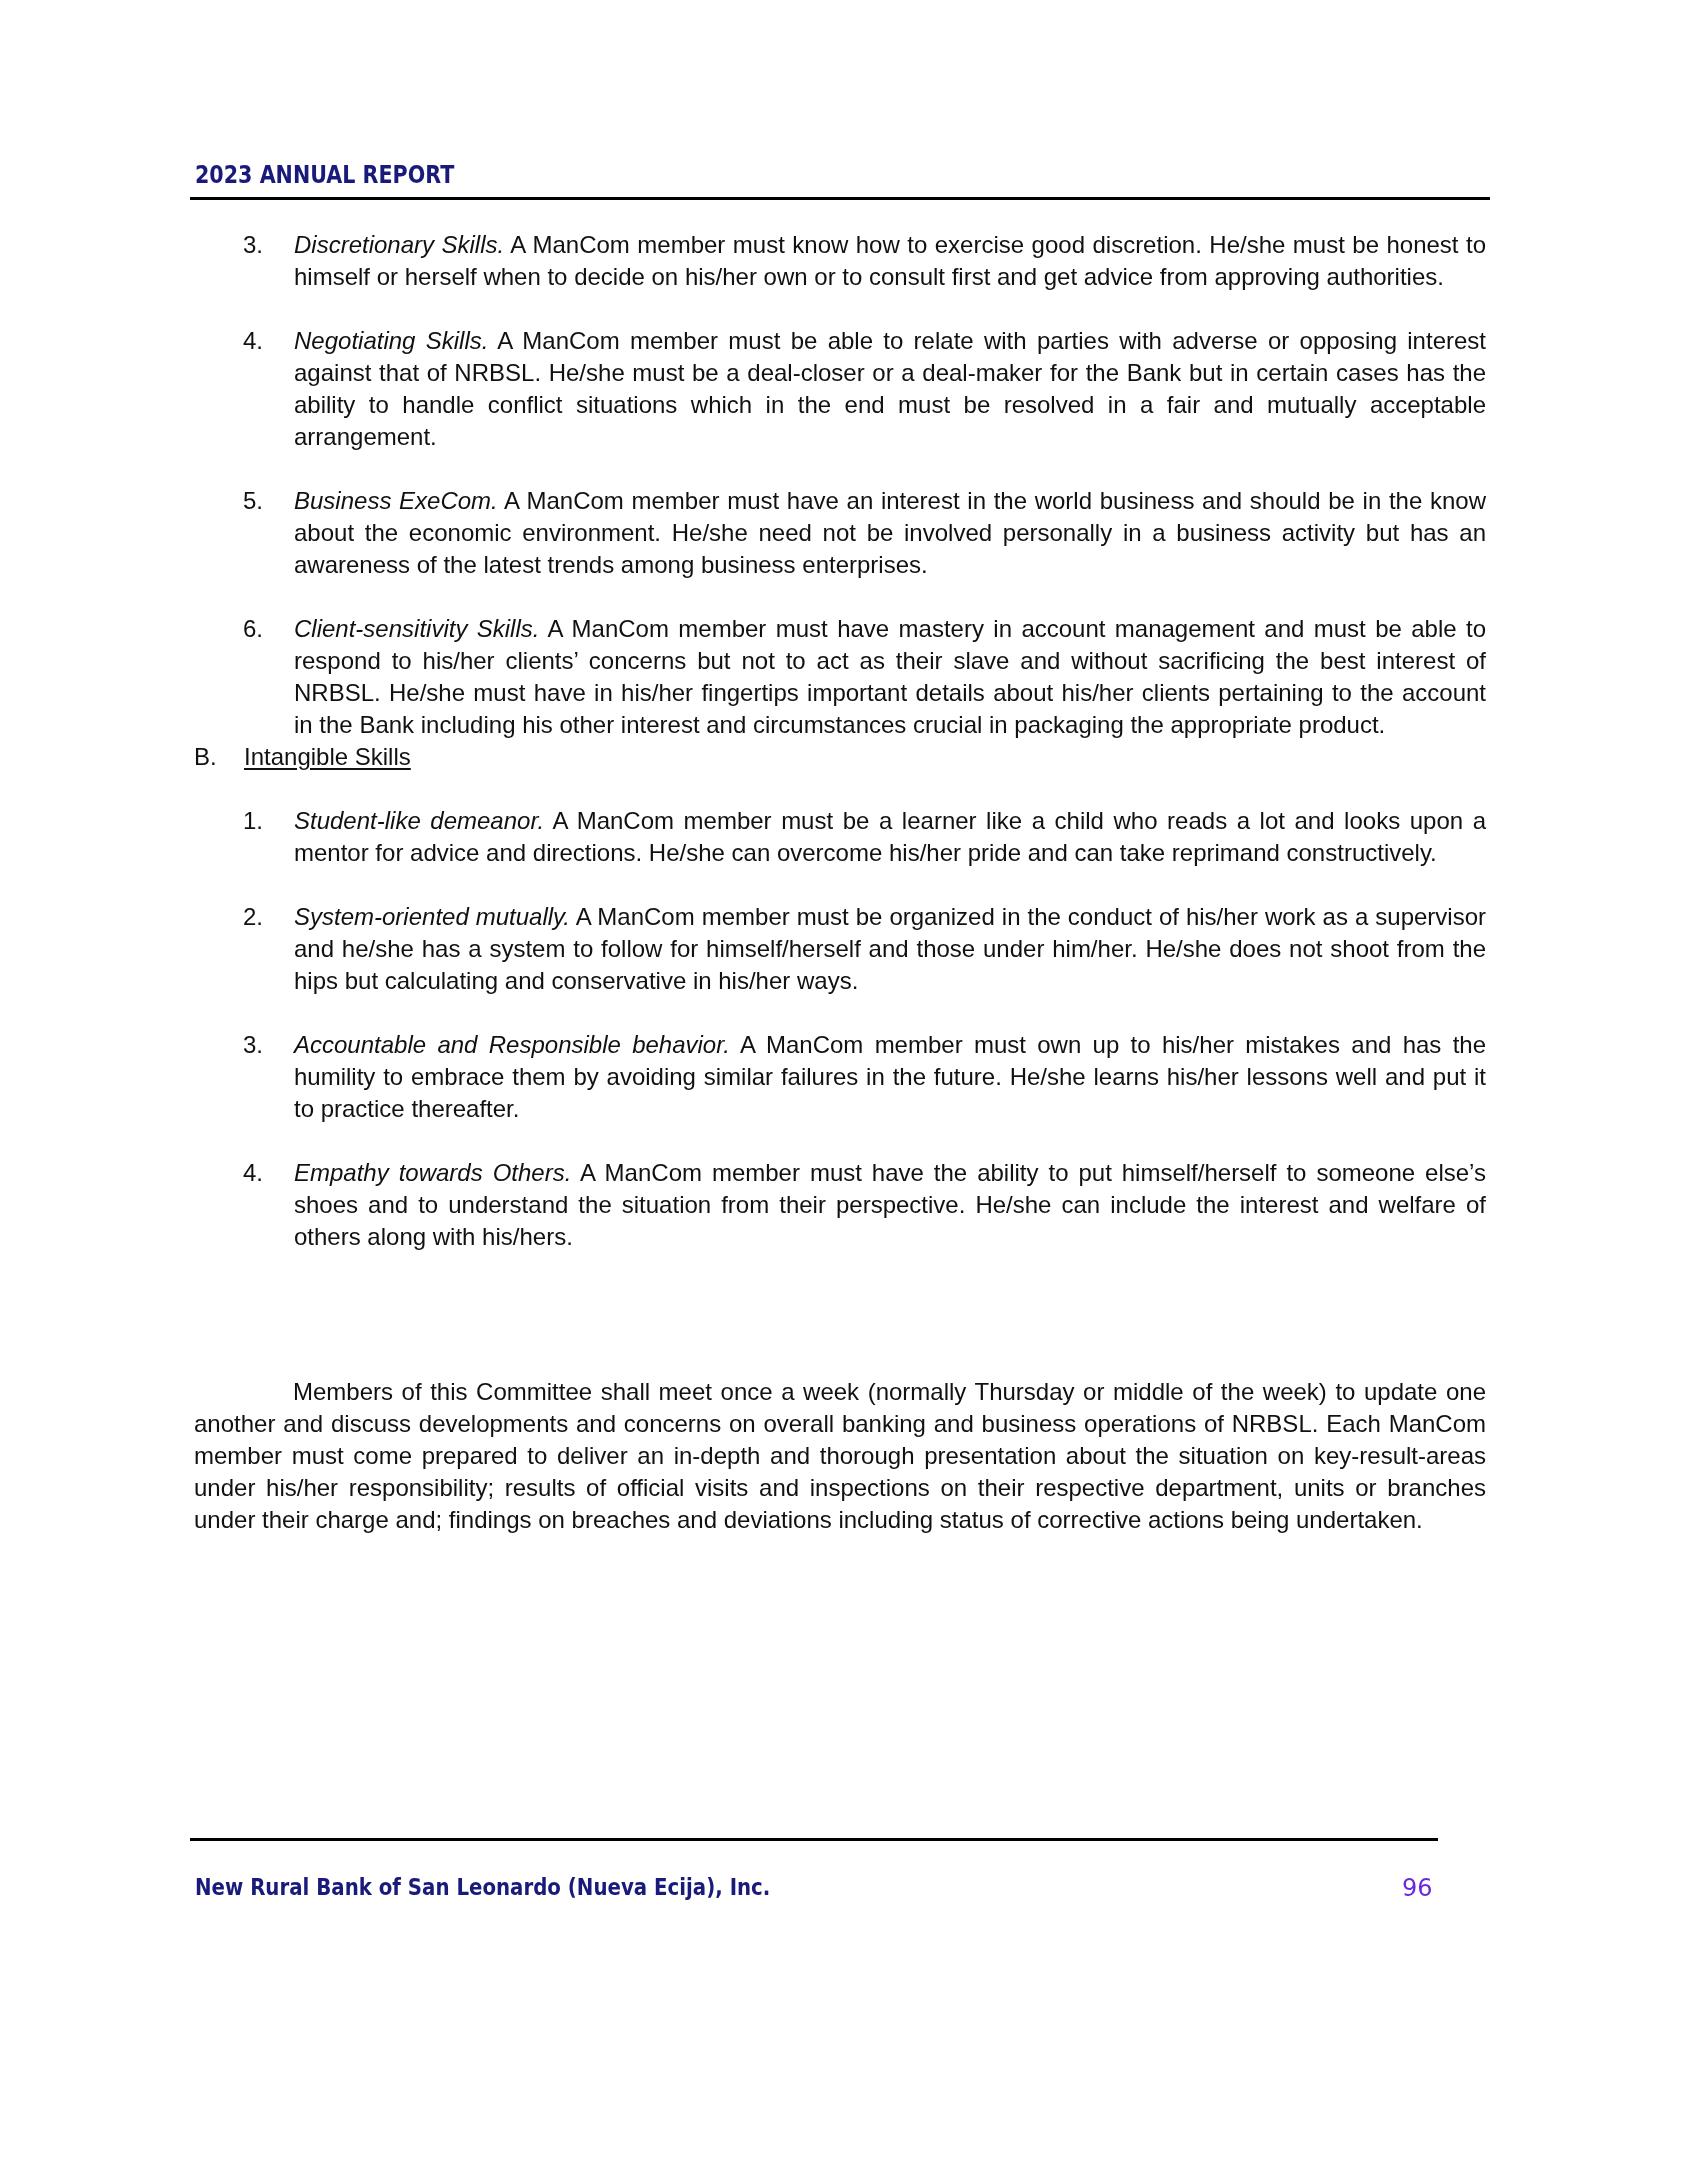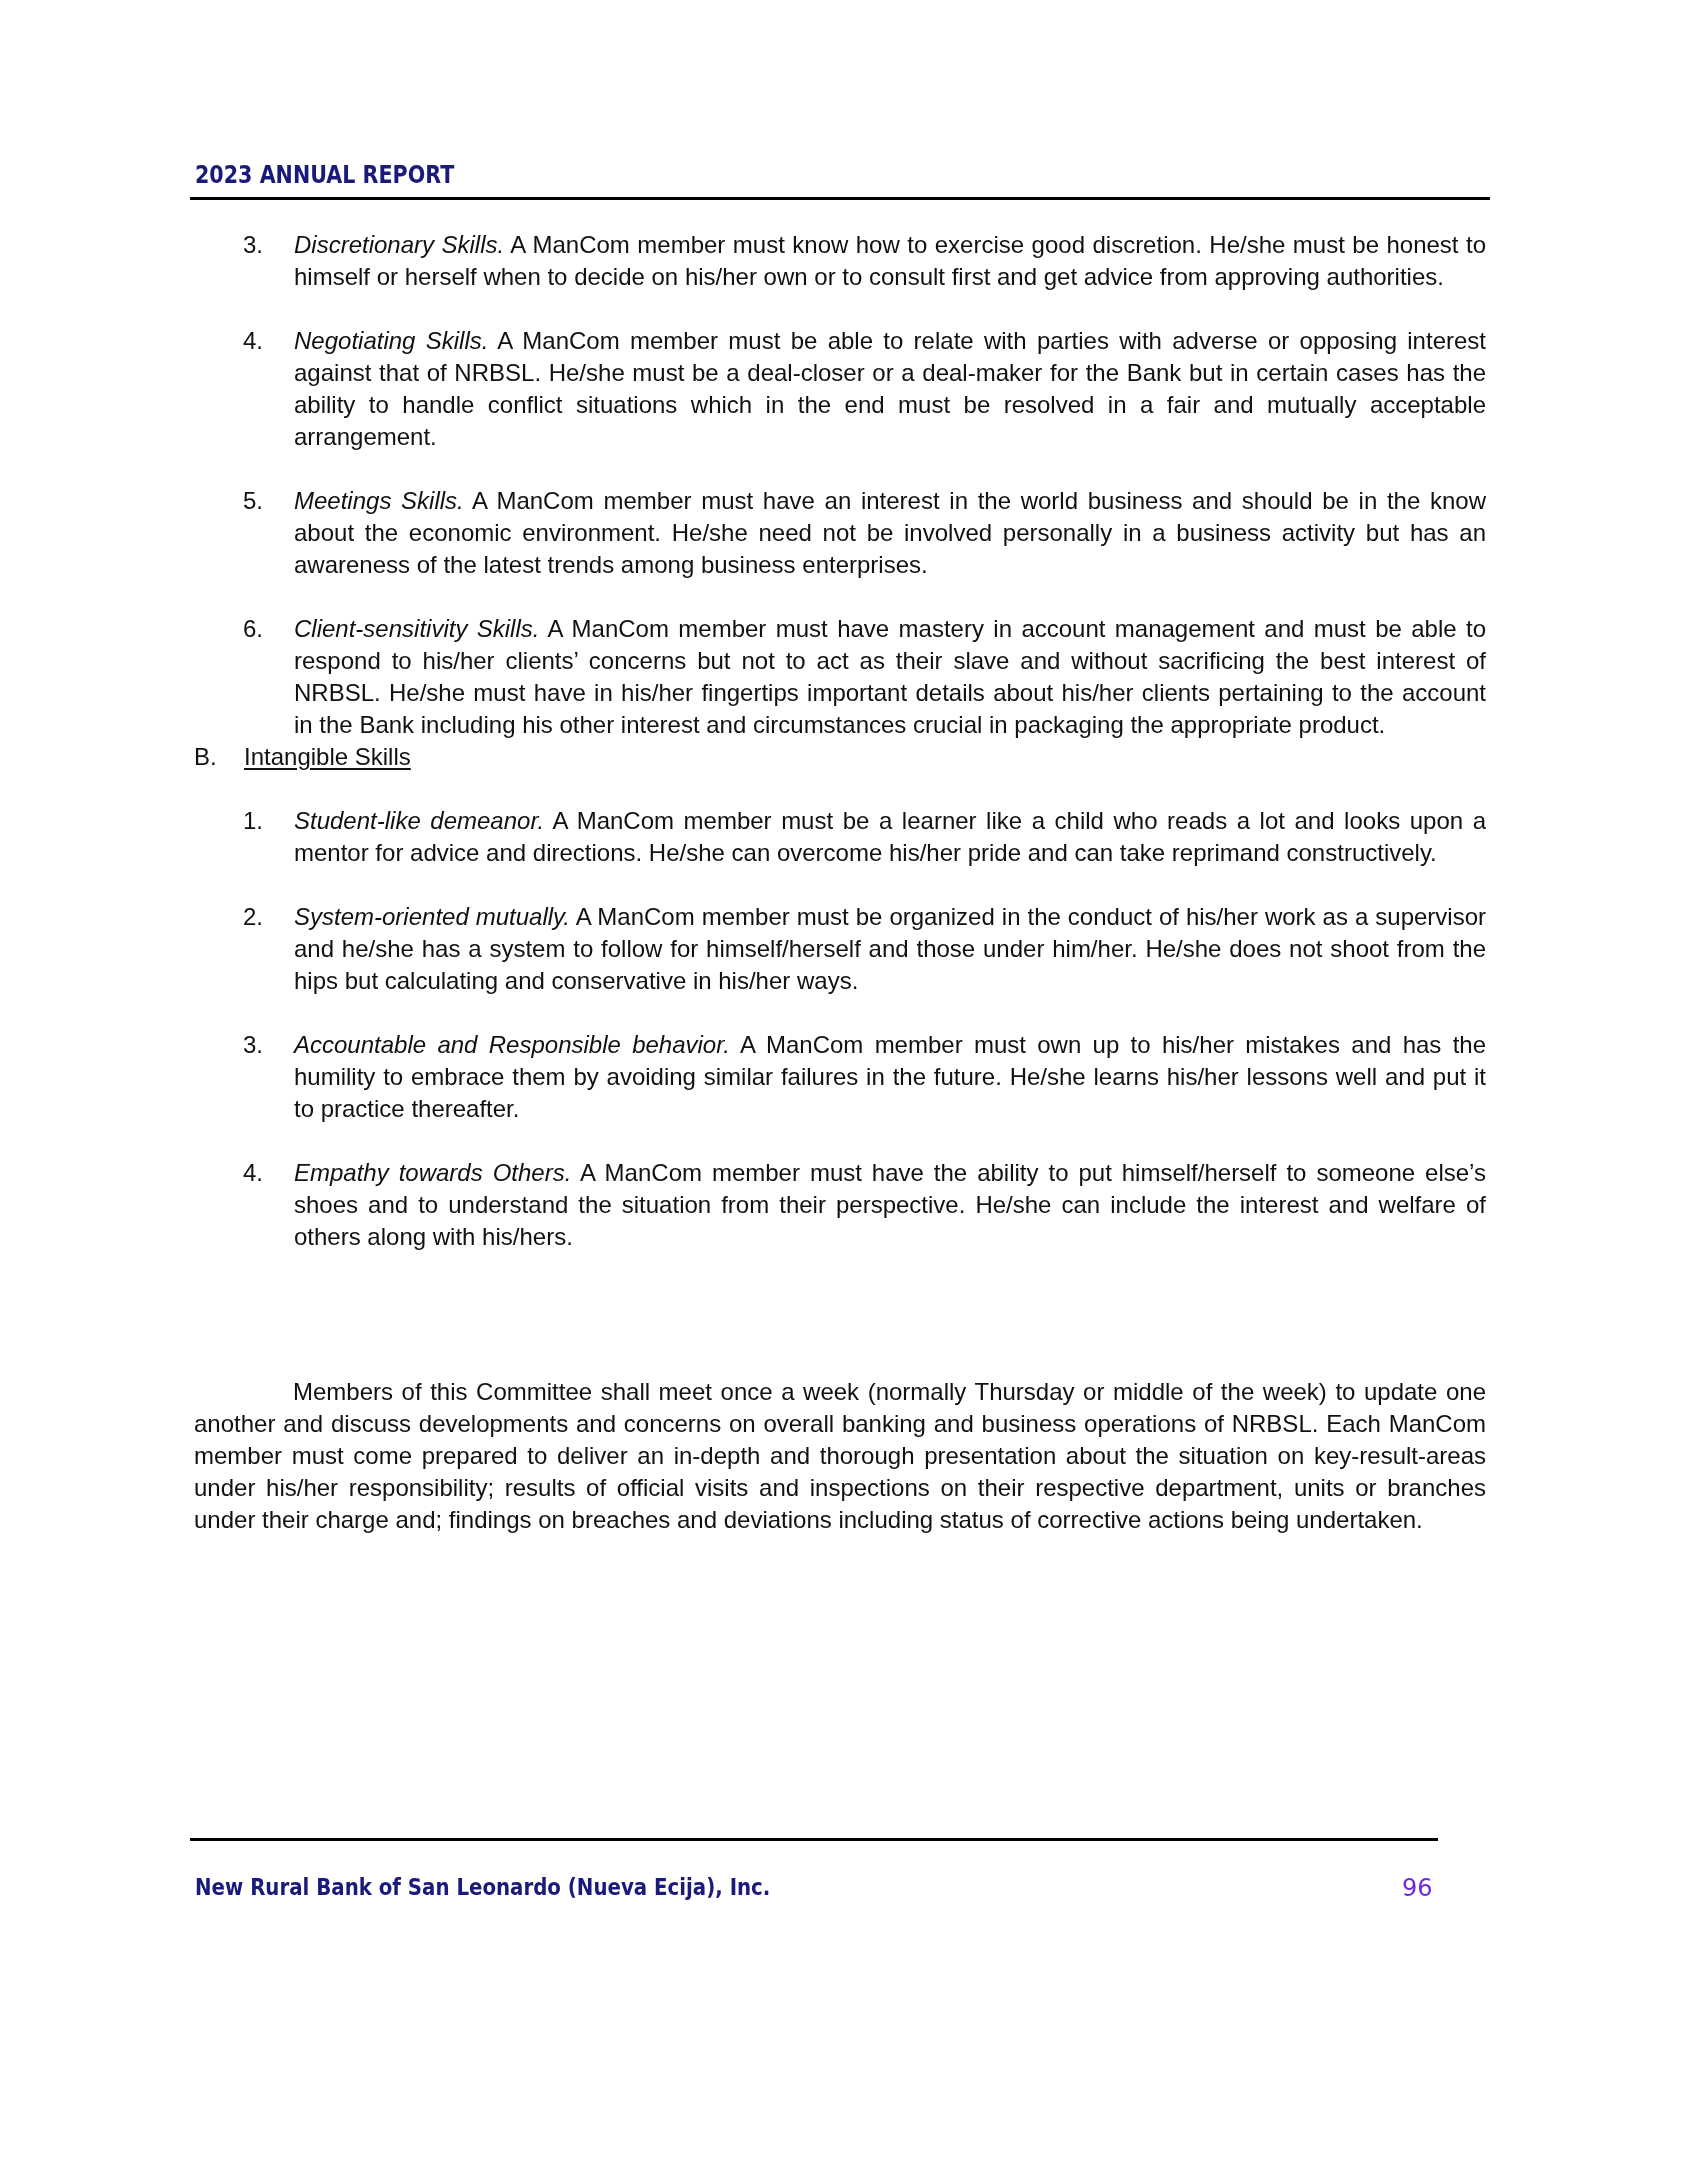--- a/index.html
+++ b/index.html
@@ -72,21 +72,21 @@
     <div class="gap"></div>
 
     <div class="item">
       <span class="num">4.</span>
       <span class="title">Negotiating Skills.</span><span> A ManCom member must be able to relate with parties with adverse or opposing interest against that of NRBSL. He/she must be a deal-closer or a deal-maker for the Bank but in certain cases has the ability to handle conflict situations which in the end must be resolved in a fair and mutually acceptable arrangement.</span>
     </div>
     <div class="gap"></div>
 
     <div class="item">
       <span class="num">5.</span>
-      <span class="title">Meetings Skills.</span><span> A ManCom member must have an interest in the world business and should be in the know about the economic environment. He/she need not be involved personally in a business activity but has an awareness of the latest trends among business enterprises.</span>
+      <span class="title">Business ExeCom.</span><span> A ManCom member must have an interest in the world business and should be in the know about the economic environment. He/she need not be involved personally in a business activity but has an awareness of the latest trends among business enterprises.</span>
     </div>
     <div class="gap"></div>
 
     <div class="item">
       <span class="num">6.</span>
       <span class="title">Client-sensitivity Skills.</span><span> A ManCom member must have mastery in account management and must be able to respond to his/her clients’ concerns but not to act as their slave and without sacrificing the best interest of NRBSL. He/she must have in his/her fingertips important details about his/her clients pertaining to the account in the Bank including his other interest and circumstances crucial in packaging the appropriate product.</span>
     </div>
 
     <div class="section-b">
       <span class="letter">B.</span>

